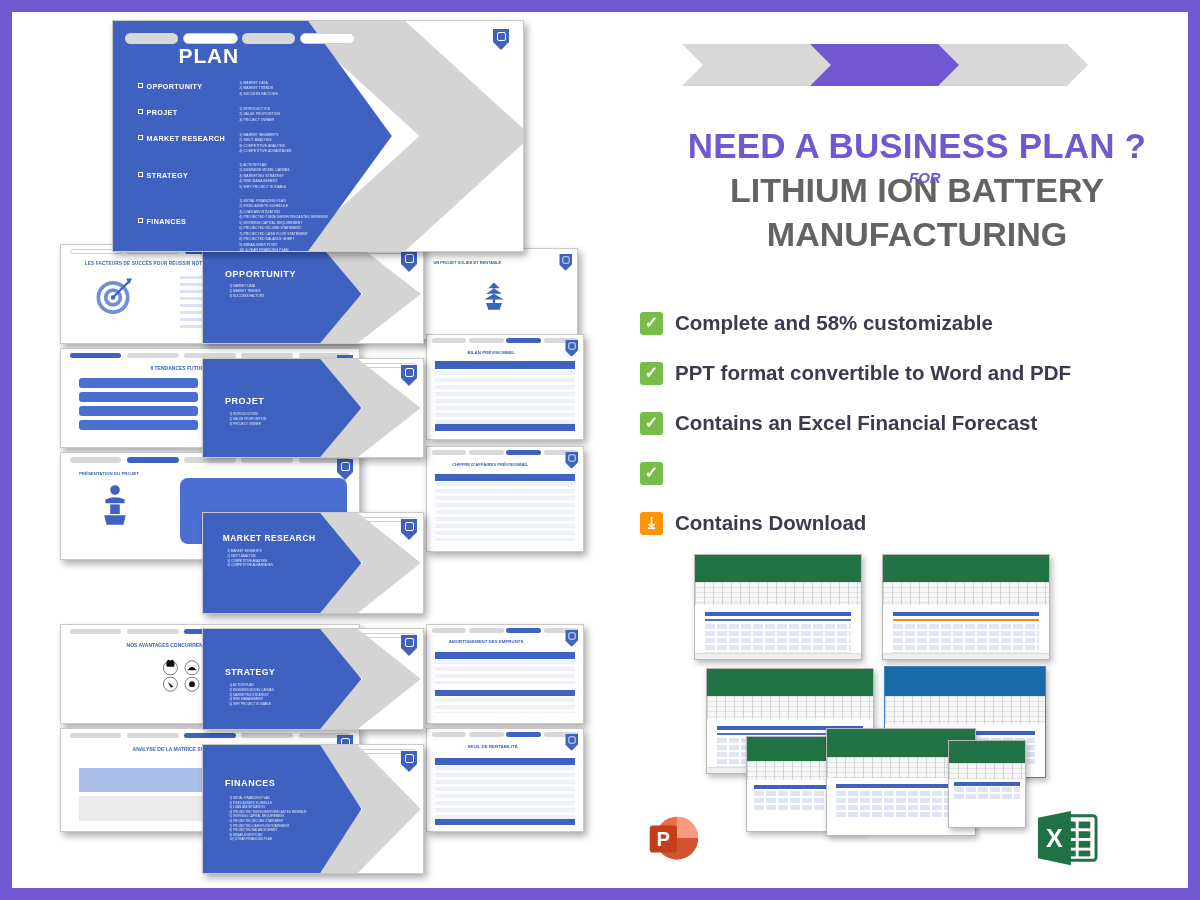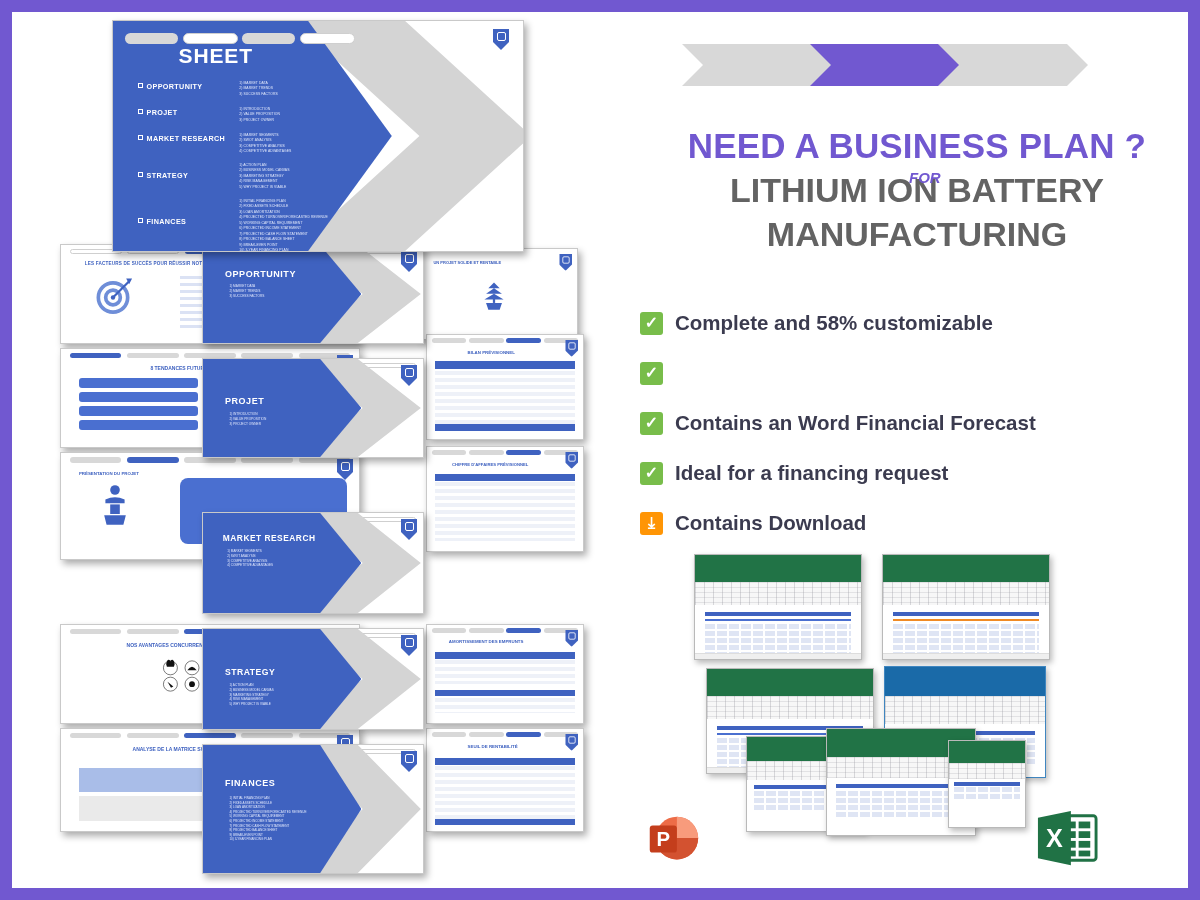--- a/index.html
+++ b/index.html
@@ -462,21 +462,21 @@
     <div class="slide" id="plan-slide">
       <div class="plan-body">
         <div class="plan-gray"></div>
         <div class="plan-blue"></div>
         <div class="pillbar" style="top:5%;height:5%;width:56%;left:3%;">
           <div class="pill"></div>
               <div class="pill w"></div>
               <div class="pill"></div>
               <div class="pill w"></div>
         </div>
-        <div class="plan-title">SHEET</div>
+        <div class="plan-title">PLAN</div>
 
         <div class="plan-rows">
           <div class="plan-row" style="height:24px;">
             <div class="lbl">
               <span class="box"></span>
               <span>OPPORTUNITY</span>
             </div>
             <div class="sub">
               <div>1) MARKET DATA</div>
               <div>2) MARKET TRENDS</div>
@@ -563,28 +563,28 @@
       <div class="h-prod">MANUFACTURING</div>
     </div>
 
     <div class="features">
       <div class="feat">
         <div class="ico check">✓</div>
         <div class="txt">Complete and 58% customizable</div>
       </div>
       <div class="feat">
         <div class="ico check">✓</div>
+        <div class="txt">PPT format convertible to Word and PDF</div>
       </div>
       <div class="feat">
         <div class="ico check">✓</div>
-        <div class="txt">Contains an Word Financial Forecast</div>
+        <div class="txt">Contains an Excel Financial Forecast</div>
       </div>
       <div class="feat">
         <div class="ico check">✓</div>
-        <div class="txt">Ideal for a financing request</div>
       </div>
       <div class="feat">
         <div class="ico dl">⤓</div>
         <div class="txt">Contains Download</div>
       </div>
     </div>
   </div>
 
   <div class="xl-cluster">
     <div class="xl" style="left:2px; top:14px; width:168px; height:106px;">

